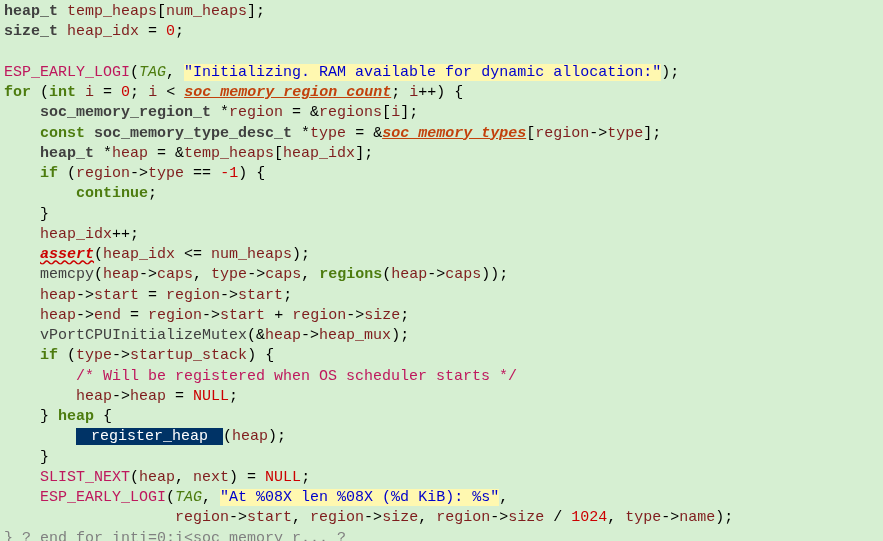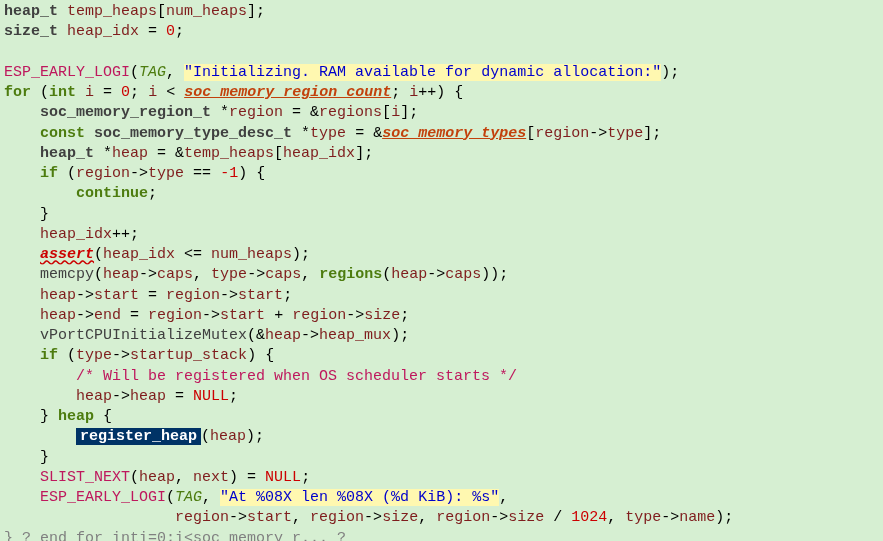--- a/index.html
+++ b/index.html
@@ -24,21 +24,21 @@
   .idb  { color: #404040; font-weight: bold; }
   .num  { color: #cc0000; }                          
   .str  { color: #0000cc; background: #fff8b0; }     
   .emph { color: #4d7c0f; font-style: italic; }
   .emphb{ color: #c2410c; font-style: italic; font-weight: bold; text-decoration: underline; }
   .comm { color: #808080; }                          
   .inlcm{ color: #be185d; }                           */
   .op   { color: #cc0000; }                          
   .mac  { color: #be185d; }
   .assert { color:#cc0000; font-style:italic; text-decoration: underline wavy #cc0000; font-weight:bold;}
-  .regh { color: #ffffff; background: #003366; font-weight:bold; padding:0 4px;}
+  .regh { color: #ffffff; background: #003366; font-weight:normal; padding:0 15px;}
   .fn   { color: #404040; }
 </style>
 </head>
 <body>
 
 <pre><span><span class="idb">heap_t</span> <span class="id">temp_heaps</span>[<span class="id">num_heaps</span>];</span>
 <span><span class="idb">size_t</span> <span class="id">heap_idx</span> = <span class="num">0</span>;</span>
 <span></span>
 <span><span class="mac">ESP_EARLY_LOGI</span>(<span class="emph">TAG</span>, <span class="str">"Initializing. RAM available for dynamic allocation:"</span>);</span>
 <span><span class="kw">for</span> (<span class="kw">int</span> <span class="id">i</span> = <span class="num">0</span>; <span class="id">i</span> &lt; <span class="emphb">soc_memory_region_count</span>; <span class="id">i</span>++) {</span>

